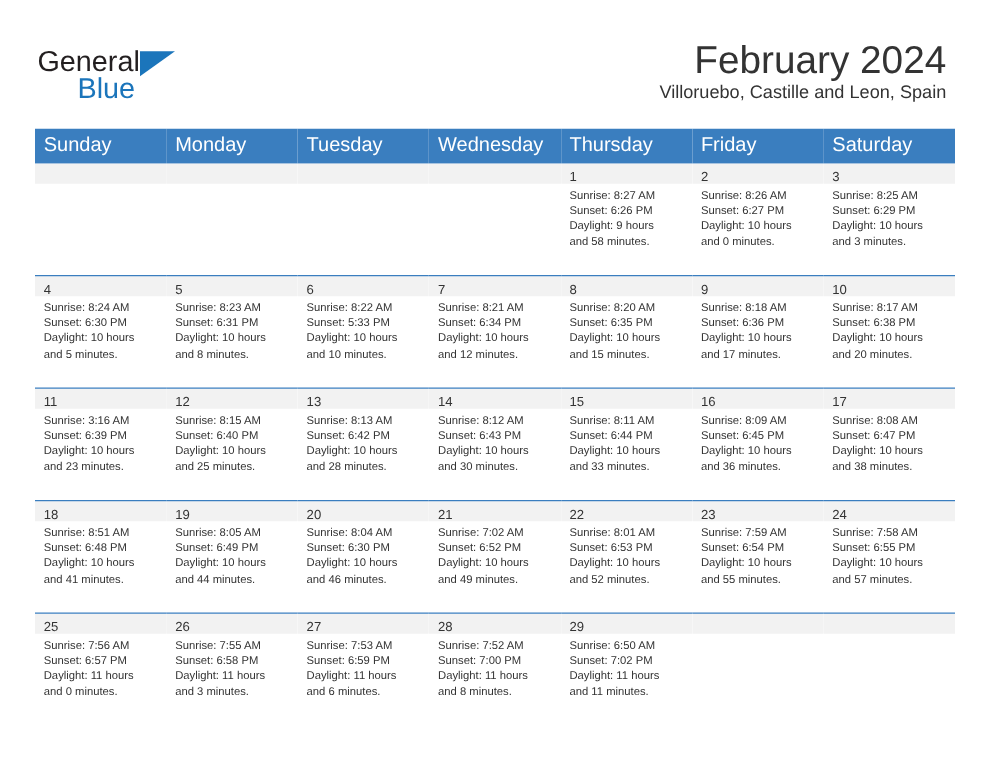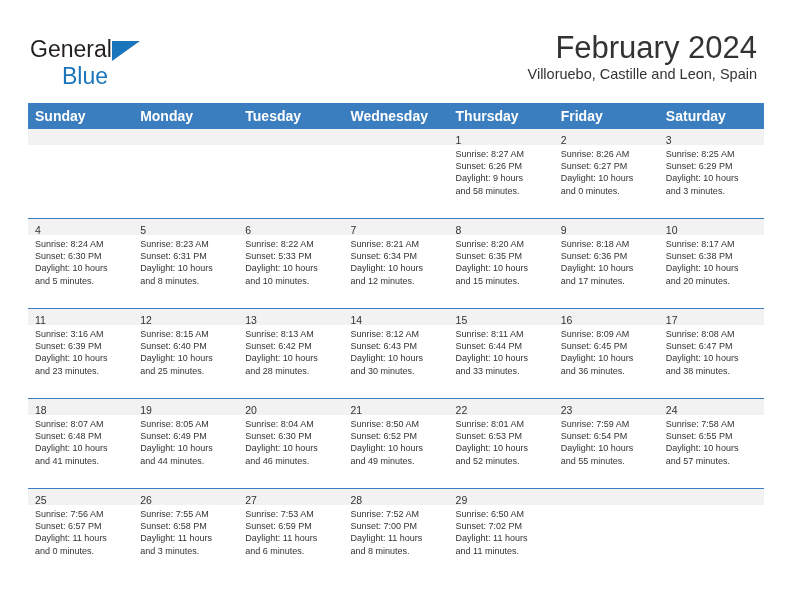--- a/index.html
+++ b/index.html
@@ -43,21 +43,21 @@
     left: 0;
     top: 0;
     font-size: 23px;
     color: #231f20;
     letter-spacing: 0px;
     font-family: "Liberation Sans", sans-serif;
   }
   .brand-blue {
     position: absolute;
     left: 32px;
-    top: 27px;
+    top: 21px;
     font-size: 23px;
     color: #1b75bb;
     font-family: "Liberation Sans", sans-serif;
   }
   .brand-tri {
     position: absolute;
     left: 82px;
     top: 5px;
     width: 0;
     height: 0;
@@ -91,22 +91,22 @@
     position: absolute;
     left: 28px;
     top: 103px;
     width: 736px;
     border-collapse: collapse;
     table-layout: fixed;
   }
   .calendar th {
     background: #3a7ebf;
     color: #ffffff;
-    font-size: 14px;
-    font-weight: bold;
+    font-size: 16px;
+    font-weight: normal;
     text-align: left;
     padding: 5px 0 5px 7px;
     height: 12px;
     border: none;
   }
   .calendar td {
     vertical-align: top;
     padding: 0;
     height: 89px;
     border: none;
@@ -345,21 +345,21 @@
               <div class="cell-line">Sunset: 6:47 PM</div>
               <div class="cell-line">Daylight: 10 hours</div>
               <div class="cell-line">and 38 minutes.</div>
             </div>
           </td>
         </tr>
         <tr class="week-row">
           <td>
             <div class="daynum-band"><span class="daynum">18</span></div>
             <div class="cell-body">
-              <div class="cell-line">Sunrise: 8:07 AM</div>
+              <div class="cell-line">Sunrise: 8:51 AM</div>
               <div class="cell-line">Sunset: 6:48 PM</div>
               <div class="cell-line">Daylight: 10 hours</div>
               <div class="cell-line">and 41 minutes.</div>
             </div>
           </td>
           <td>
             <div class="daynum-band"><span class="daynum">19</span></div>
             <div class="cell-body">
               <div class="cell-line">Sunrise: 8:05 AM</div>
               <div class="cell-line">Sunset: 6:49 PM</div>
@@ -372,21 +372,21 @@
             <div class="cell-body">
               <div class="cell-line">Sunrise: 8:04 AM</div>
               <div class="cell-line">Sunset: 6:30 PM</div>
               <div class="cell-line">Daylight: 10 hours</div>
               <div class="cell-line">and 46 minutes.</div>
             </div>
           </td>
           <td>
             <div class="daynum-band"><span class="daynum">21</span></div>
             <div class="cell-body">
-              <div class="cell-line">Sunrise: 8:50 AM</div>
+              <div class="cell-line">Sunrise: 7:02 AM</div>
               <div class="cell-line">Sunset: 6:52 PM</div>
               <div class="cell-line">Daylight: 10 hours</div>
               <div class="cell-line">and 49 minutes.</div>
             </div>
           </td>
           <td>
             <div class="daynum-band"><span class="daynum">22</span></div>
             <div class="cell-body">
               <div class="cell-line">Sunrise: 8:01 AM</div>
               <div class="cell-line">Sunset: 6:53 PM</div>

